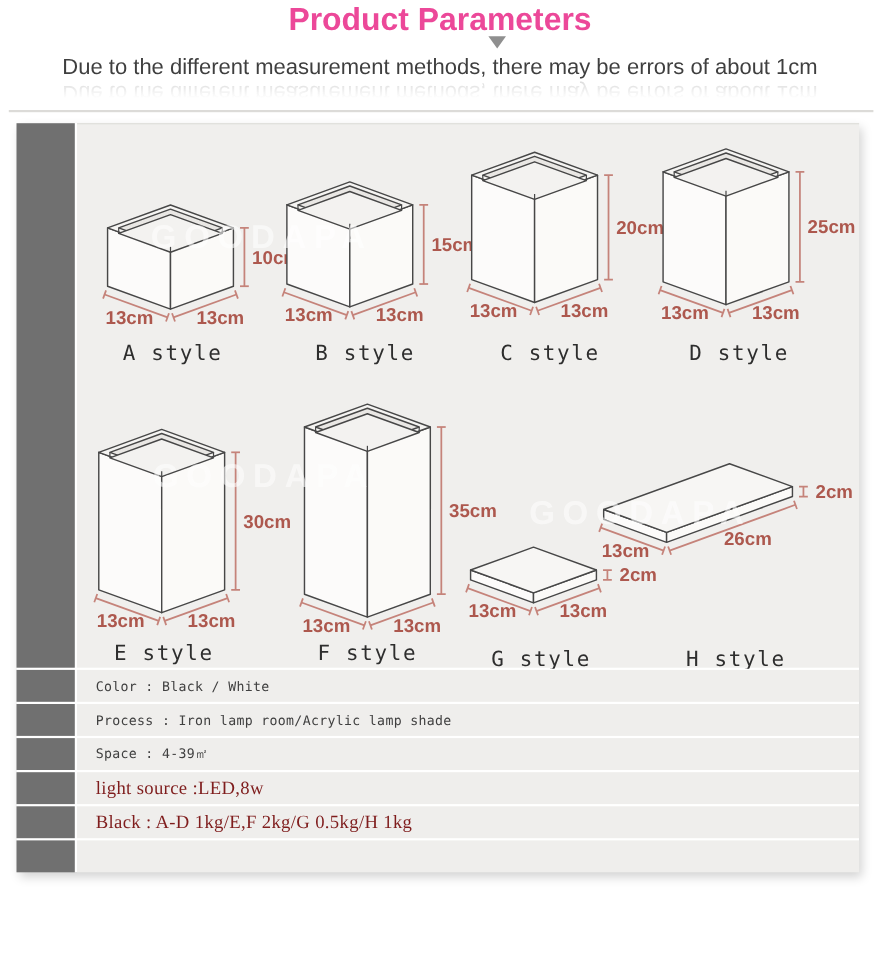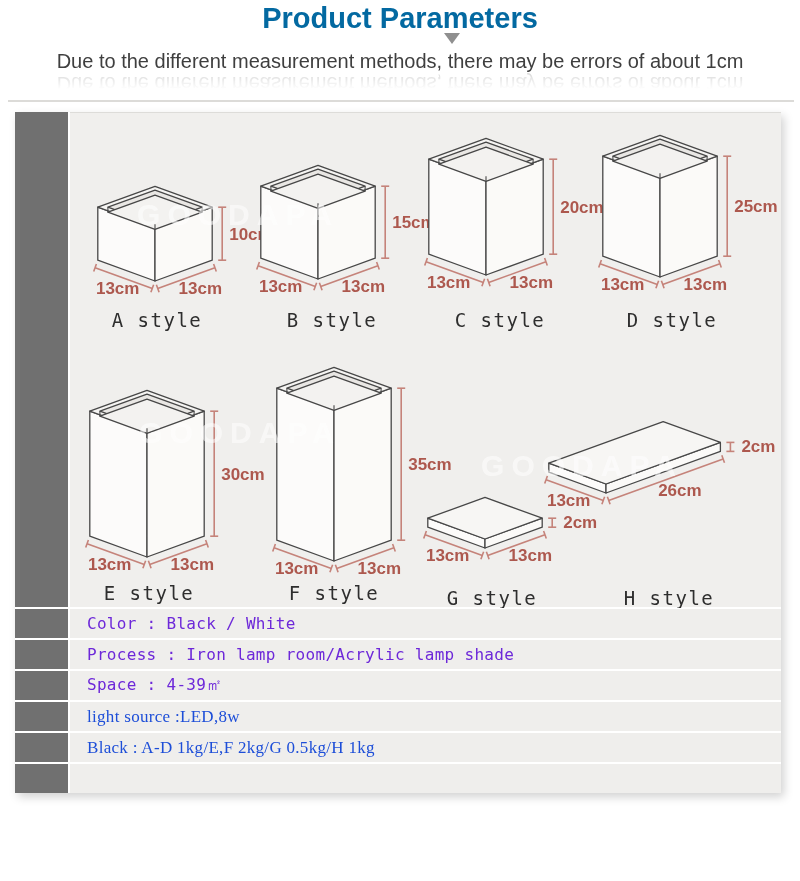--- a/index.html
+++ b/index.html
@@ -1,40 +1,40 @@
 <!DOCTYPE html>
 <html><head>
 <meta charset="utf-8">
 <style>
   html,body{margin:0;padding:0;background:#ffffff;}
   body{width:800px;height:881px;position:relative;font-family:"Liberation Sans",sans-serif;overflow:hidden;}
 
   .title{position:absolute;top:2px;left:0;width:800px;text-align:center;
-         font-size:29px;font-weight:bold;color:#0369a1;letter-spacing:0px;}
+         font-size:29px;font-weight:bold;color:#ec4899;letter-spacing:0px;}
   .tri{position:absolute;top:33px;left:444px;width:0;height:0;
        border-left:8px solid transparent;border-right:8px solid transparent;
        border-top:11px solid #8f8f8f;}
   .subtitle{position:absolute;top:50px;left:0;width:800px;text-align:center;
             font-size:20px;color:#3f3f3f;white-space:nowrap;}
   .subtitle-ref{position:absolute;top:72px;left:0;width:800px;text-align:center;
             font-size:20px;color:#8a8a8a;white-space:nowrap;
             transform:scaleY(-1);opacity:.42;
             -webkit-mask-image:linear-gradient(to top,rgba(0,0,0,.8) 0%,transparent 75%);
             mask-image:linear-gradient(to top,rgba(0,0,0,.8) 0%,transparent 75%);}
   .hrule{position:absolute;top:100px;left:8px;width:786px;height:2px;background:#dcdbd8;}
 
   .content{position:absolute;left:15px;top:112px;width:766px;
            box-shadow:3px 4px 9px rgba(0,0,0,.18);}
   .diagram-row{display:flex;height:495px;}
   .side-cell{width:53px;background:#707070;margin-right:2px;flex:none;}
   .diagram-main{flex:1;background:#f0efed;position:relative;border-top:1px solid #dddcd9;}
   .spec-row{display:flex;height:29px;margin-top:2px;}
   .row-main{flex:1;background:#efeeec;display:flex;align-items:center;padding-left:17px;overflow:hidden;}
-  .row-text-mono{font-family:"DejaVu Sans Mono",monospace;font-size:16px;color:#6d28d9;letter-spacing:.3px;white-space:pre;}
-  .row-text-serif{font-family:"Liberation Serif",serif;font-size:17px;color:#1d4ed8;letter-spacing:.3px;white-space:pre;}
+  .row-text-mono{font-family:"DejaVu Sans Mono",monospace;font-size:12px;color:#404040;letter-spacing:.3px;white-space:pre;}
+  .row-text-serif{font-family:"Liberation Serif",serif;font-size:17px;color:#7f1d1d;letter-spacing:.3px;white-space:pre;}
 
   svg .dim-t{font-family:"Liberation Sans",sans-serif;font-weight:bold;font-size:17px;}
   svg .style-lbl{font-family:"DejaVu Sans Mono",monospace;font-size:19px;letter-spacing:1.5px;fill:#2e2e2e;}
   svg .wm{font-family:"Liberation Sans",sans-serif;font-weight:bold;font-size:30px;
           fill:#ffffff;opacity:.55;letter-spacing:7px;}
 </style>
 </head>
 <body>
 
 <div class="title">Product Parameters</div>

